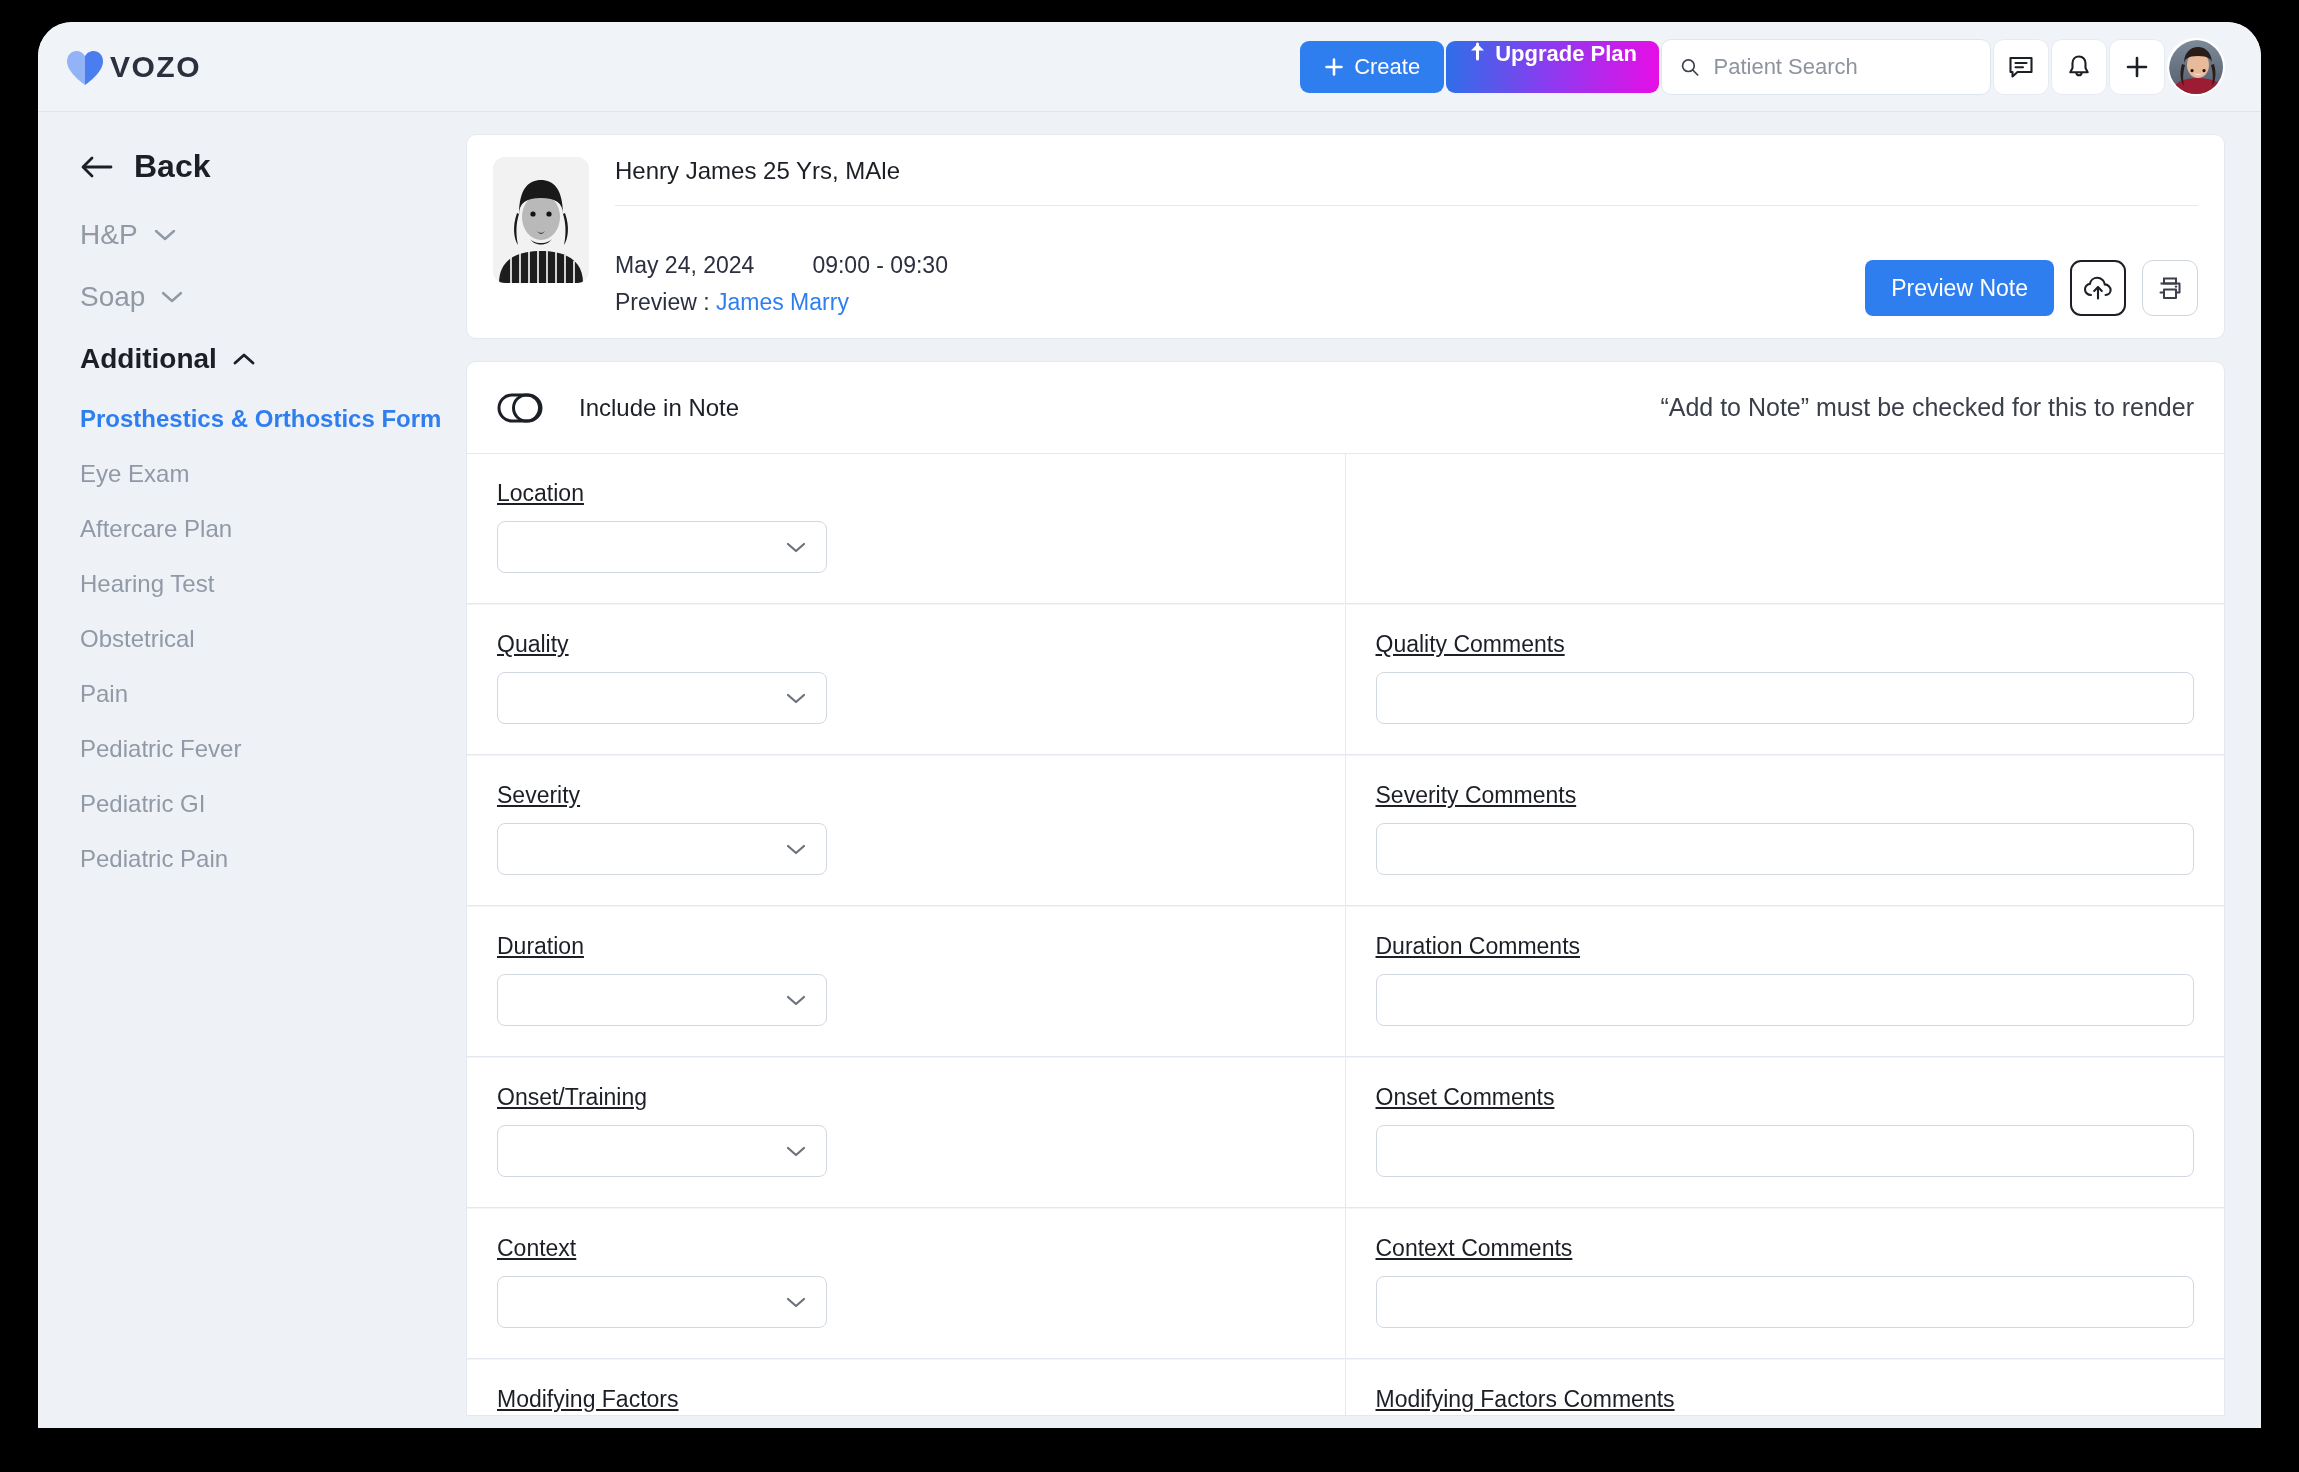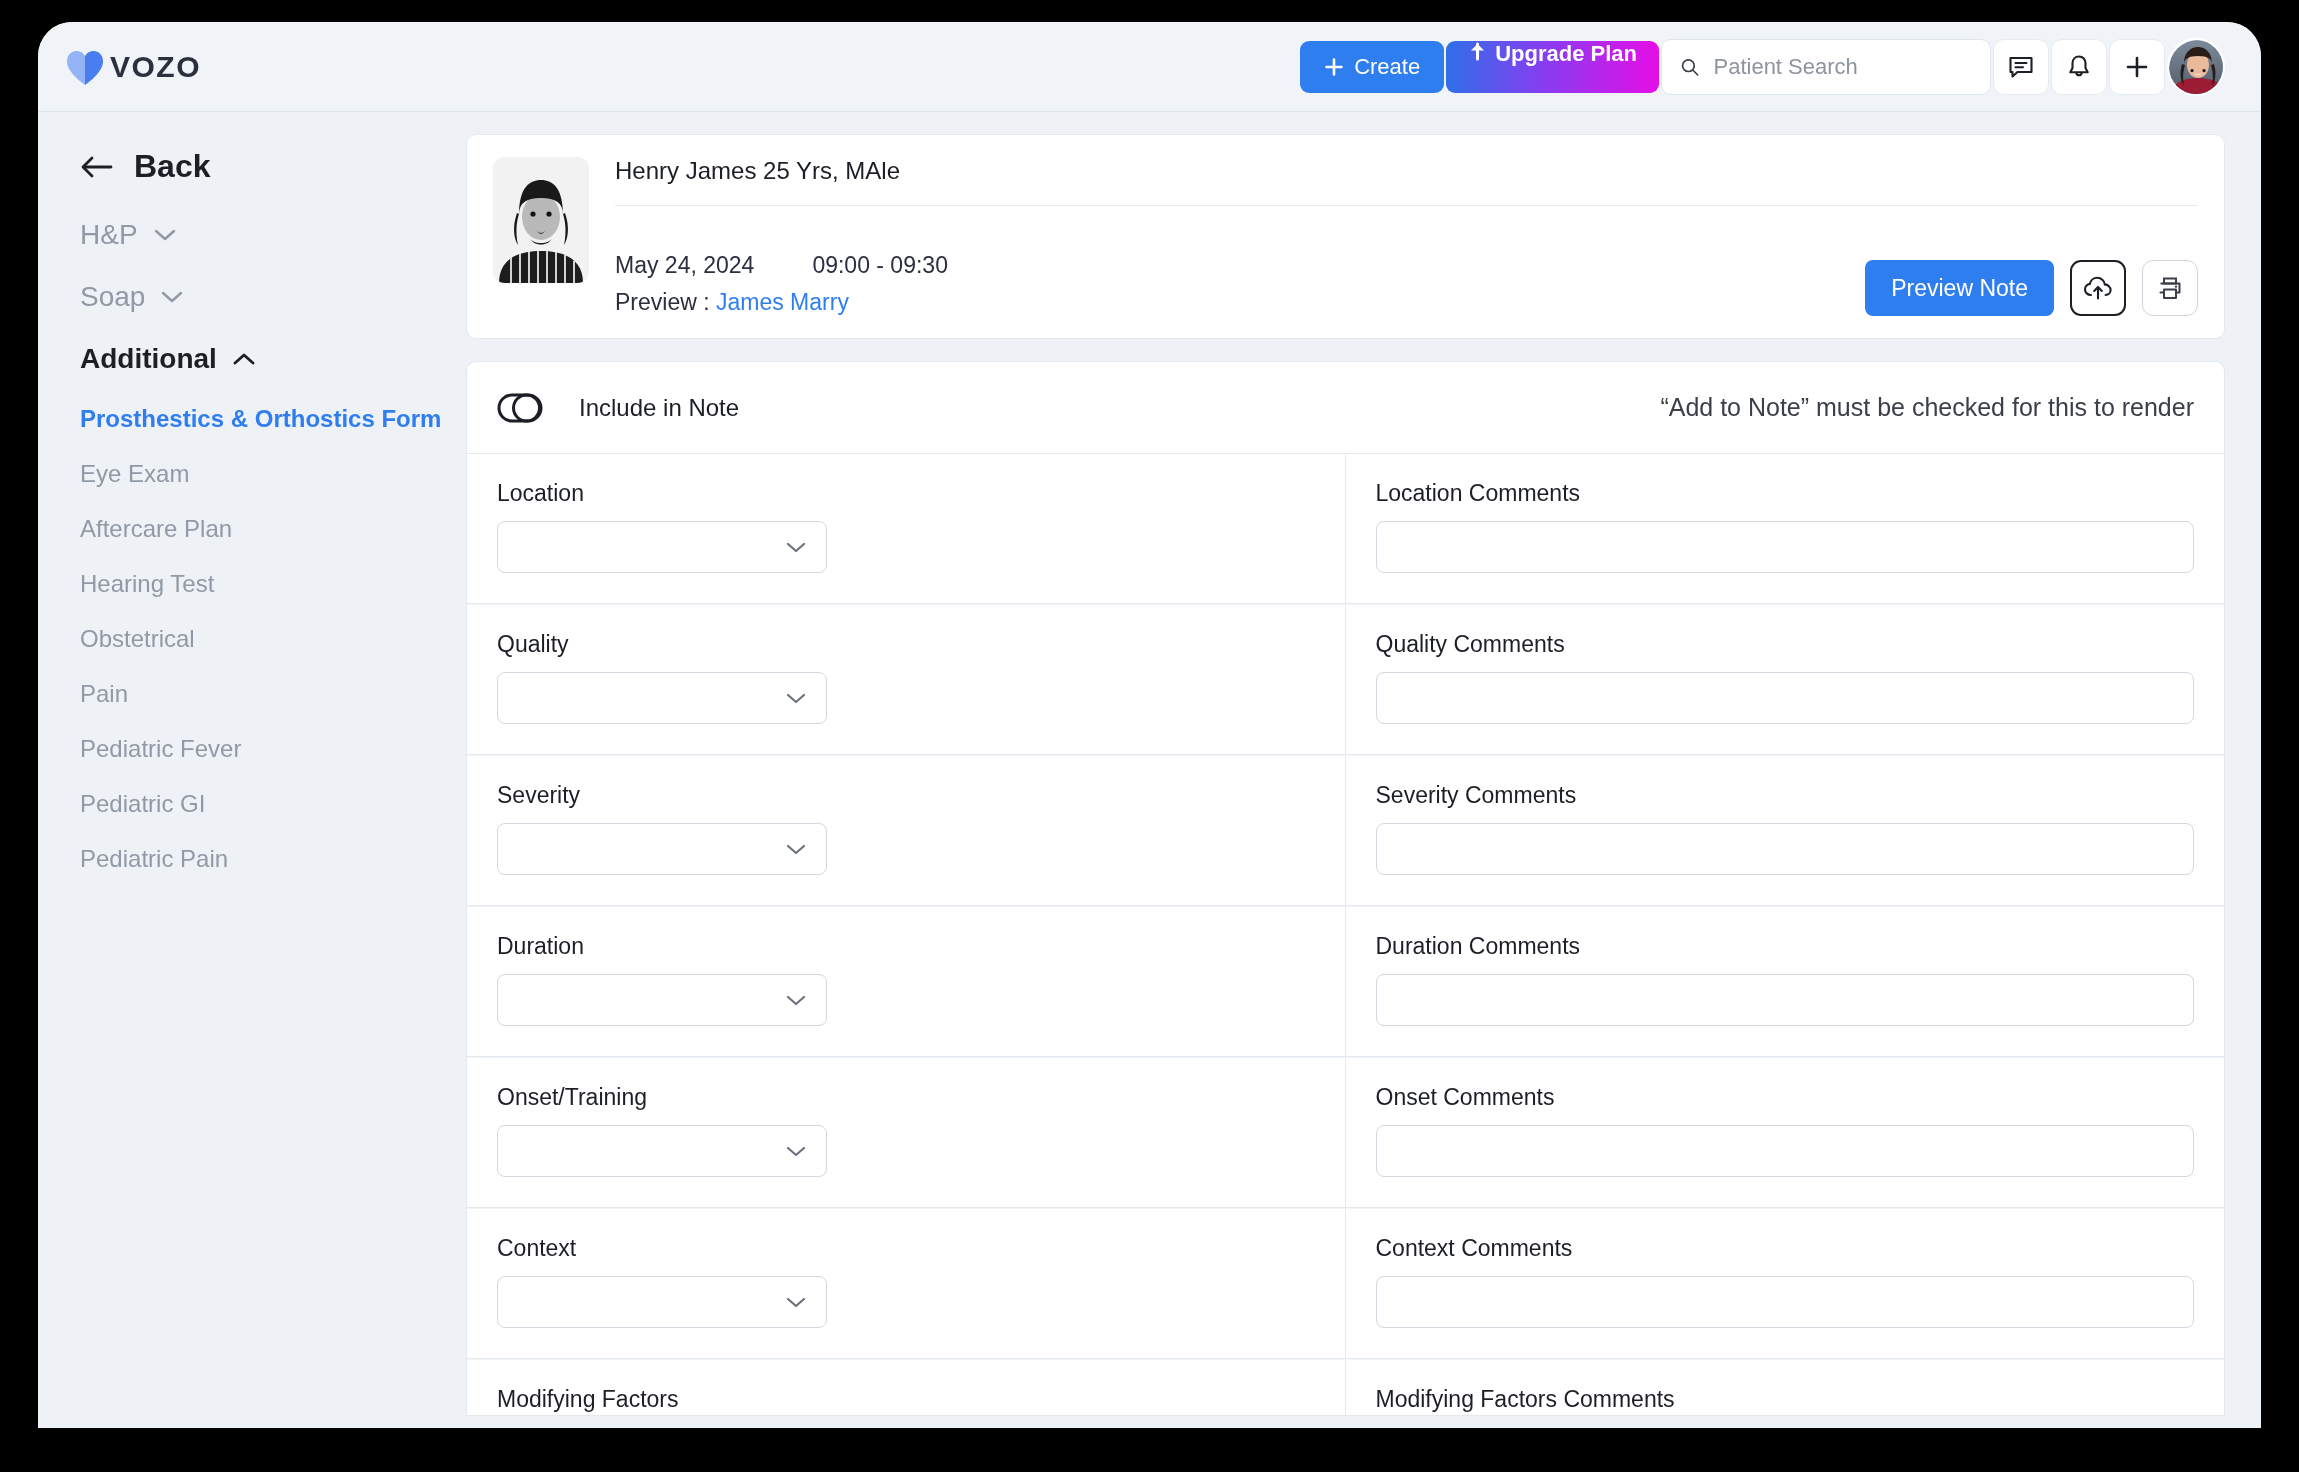--- a/index.html
+++ b/index.html
@@ -262,20 +262,21 @@
   .row-col.left {
     flex: 0 0 50%;
     border-right: 1px solid #e4e9ef;
   }
   .row-col.right { flex: 1 1 50%; }
 
   .field-label {
     font-size: 23px; color: #1c1f26;
     margin-bottom: 14px;
     display: block;
+    text-decoration: underline;
   }
 
   .select-box {
     width: 330px; height: 52px;
     border: 1px solid #d2d8e0;
     border-radius: 8px;
     background: #ffffff;
     display: flex; align-items: center; justify-content: flex-end;
     padding: 0 18px;
     cursor: pointer;
@@ -511,24 +512,20 @@
 
             <div class="form-row">
               <div class="row-col left">
                 <span class="field-label">Location</span>
                 <div class="select-box">
                   <svg width="24" height="15" viewBox="0 0 24 15">
                     <path d="M4 4 L12 11 L20 4" fill="none" stroke="#6b727c" stroke-width="2.2" stroke-linecap="round" stroke-linejoin="round"></path>
                   </svg>
                 </div>
               </div>
-              <div class="row-col right">
-                <span class="field-label">Location Comments</span>
-                <input class="text-box" type="text" value="" style="">
-              </div>
             </div>
 
             <div class="form-row">
               <div class="row-col left">
                 <span class="field-label">Quality</span>
                 <div class="select-box">
                   <svg width="24" height="15" viewBox="0 0 24 15">
                     <path d="M4 4 L12 11 L20 4" fill="none" stroke="#6b727c" stroke-width="2.2" stroke-linecap="round" stroke-linejoin="round"></path>
                   </svg>
                 </div>

